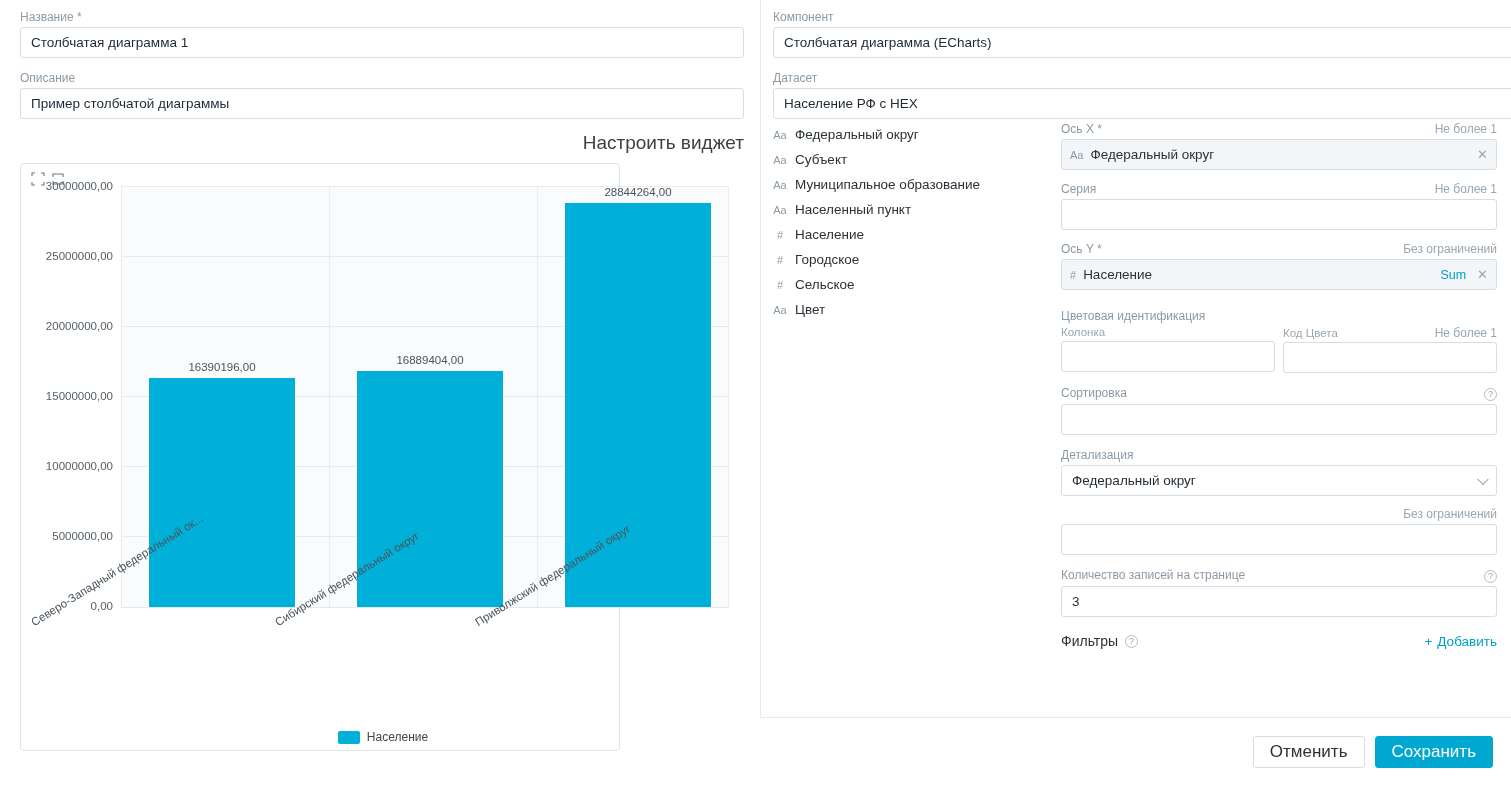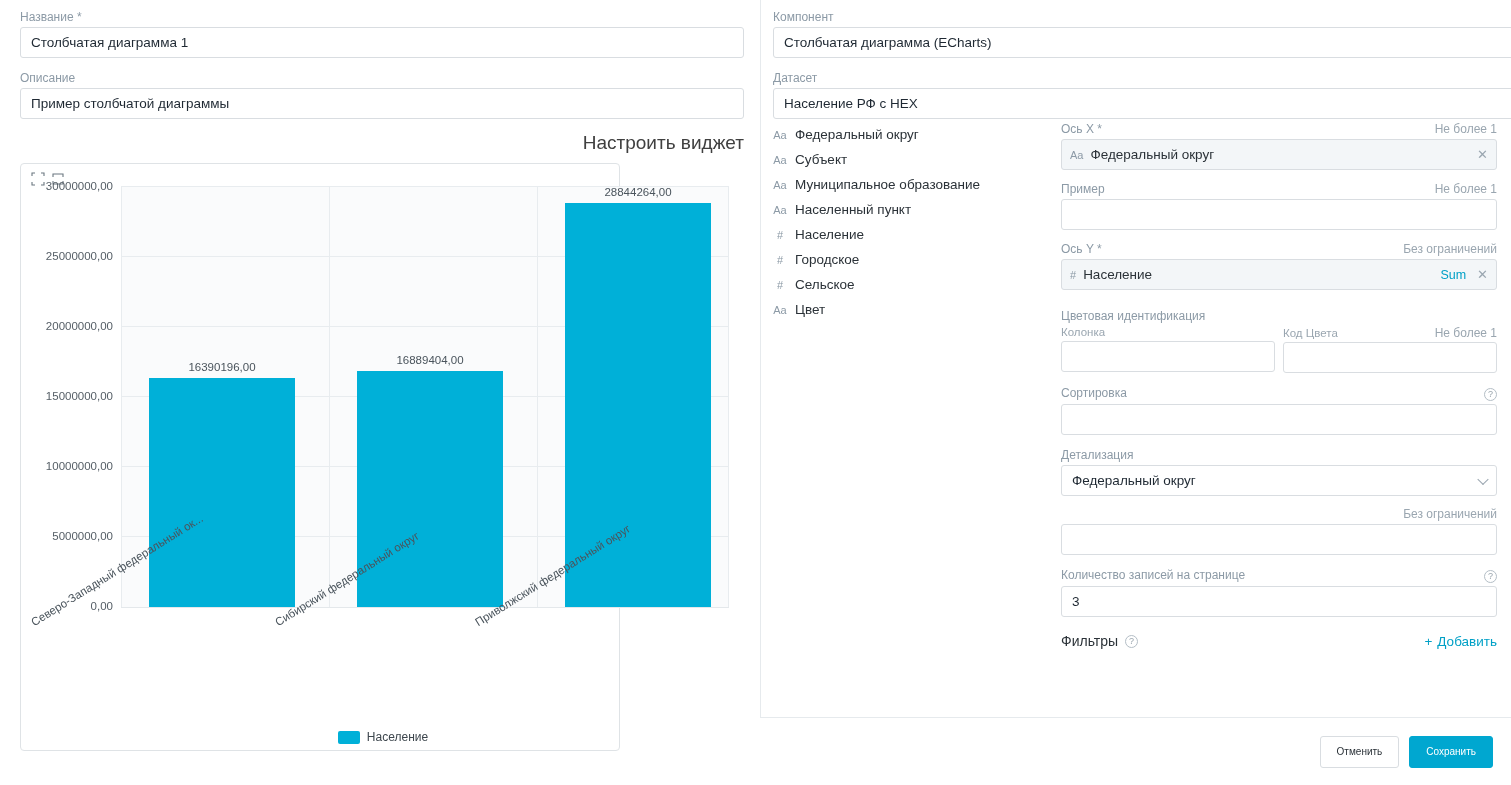--- a/index.html
+++ b/index.html
@@ -156,21 +156,21 @@
   .filters-left { display: flex; align-items: center; gap: 7px; font-size: 14px; color: #2b3238; }
   .add-btn { color: #00a0c6; font-size: 13.5px; cursor: pointer; display: flex; align-items: center; gap: 5px; }
 
   .footer {
     position: absolute; left: 760px; right: 0; bottom: 0; height: 68px;
     border-top: 1px solid #e6eaed; background: #fff;
     display: flex; align-items: center; justify-content: flex-end; gap: 10px;
     padding-right: 18px;
   }
   .btn {
-    height: 32px; border-radius: 3px; padding: 0 16px; font-size: 10px;
+    height: 32px; border-radius: 3px; padding: 0 16px; font-size: 17px;
     display: flex; align-items: center; cursor: pointer;
     font-family: "Liberation Sans", sans-serif;
   }
   .btn-cancel { background: #fff; border: 1px solid #d9dde1; color: #2b3238; }
   .btn-save { background: #00a7d0; border: 1px solid #00a7d0; color: #fff; }
 </style>
 </head>
 <body>
 
 <div class="page">
@@ -311,21 +311,21 @@
         <span class="chip">
           <span class="t">Aa</span>
           <span class="grow">Федеральный округ</span>
           <span class="x-btn">✕</span>
         </span>
       </div>
 
       <div class="bind-gap"></div>
 
       <div class="bind-head">
-        <span>Пример</span>
+        <span>Серия</span>
         <span class="bind-hint">Не более 1</span>
       </div>
       <div class="bind-box">
         <span class="chip grow"></span>
       </div>
 
       <div class="bind-gap"></div>
 
       <div class="bind-head">
         <span>Ось Y *</span>

